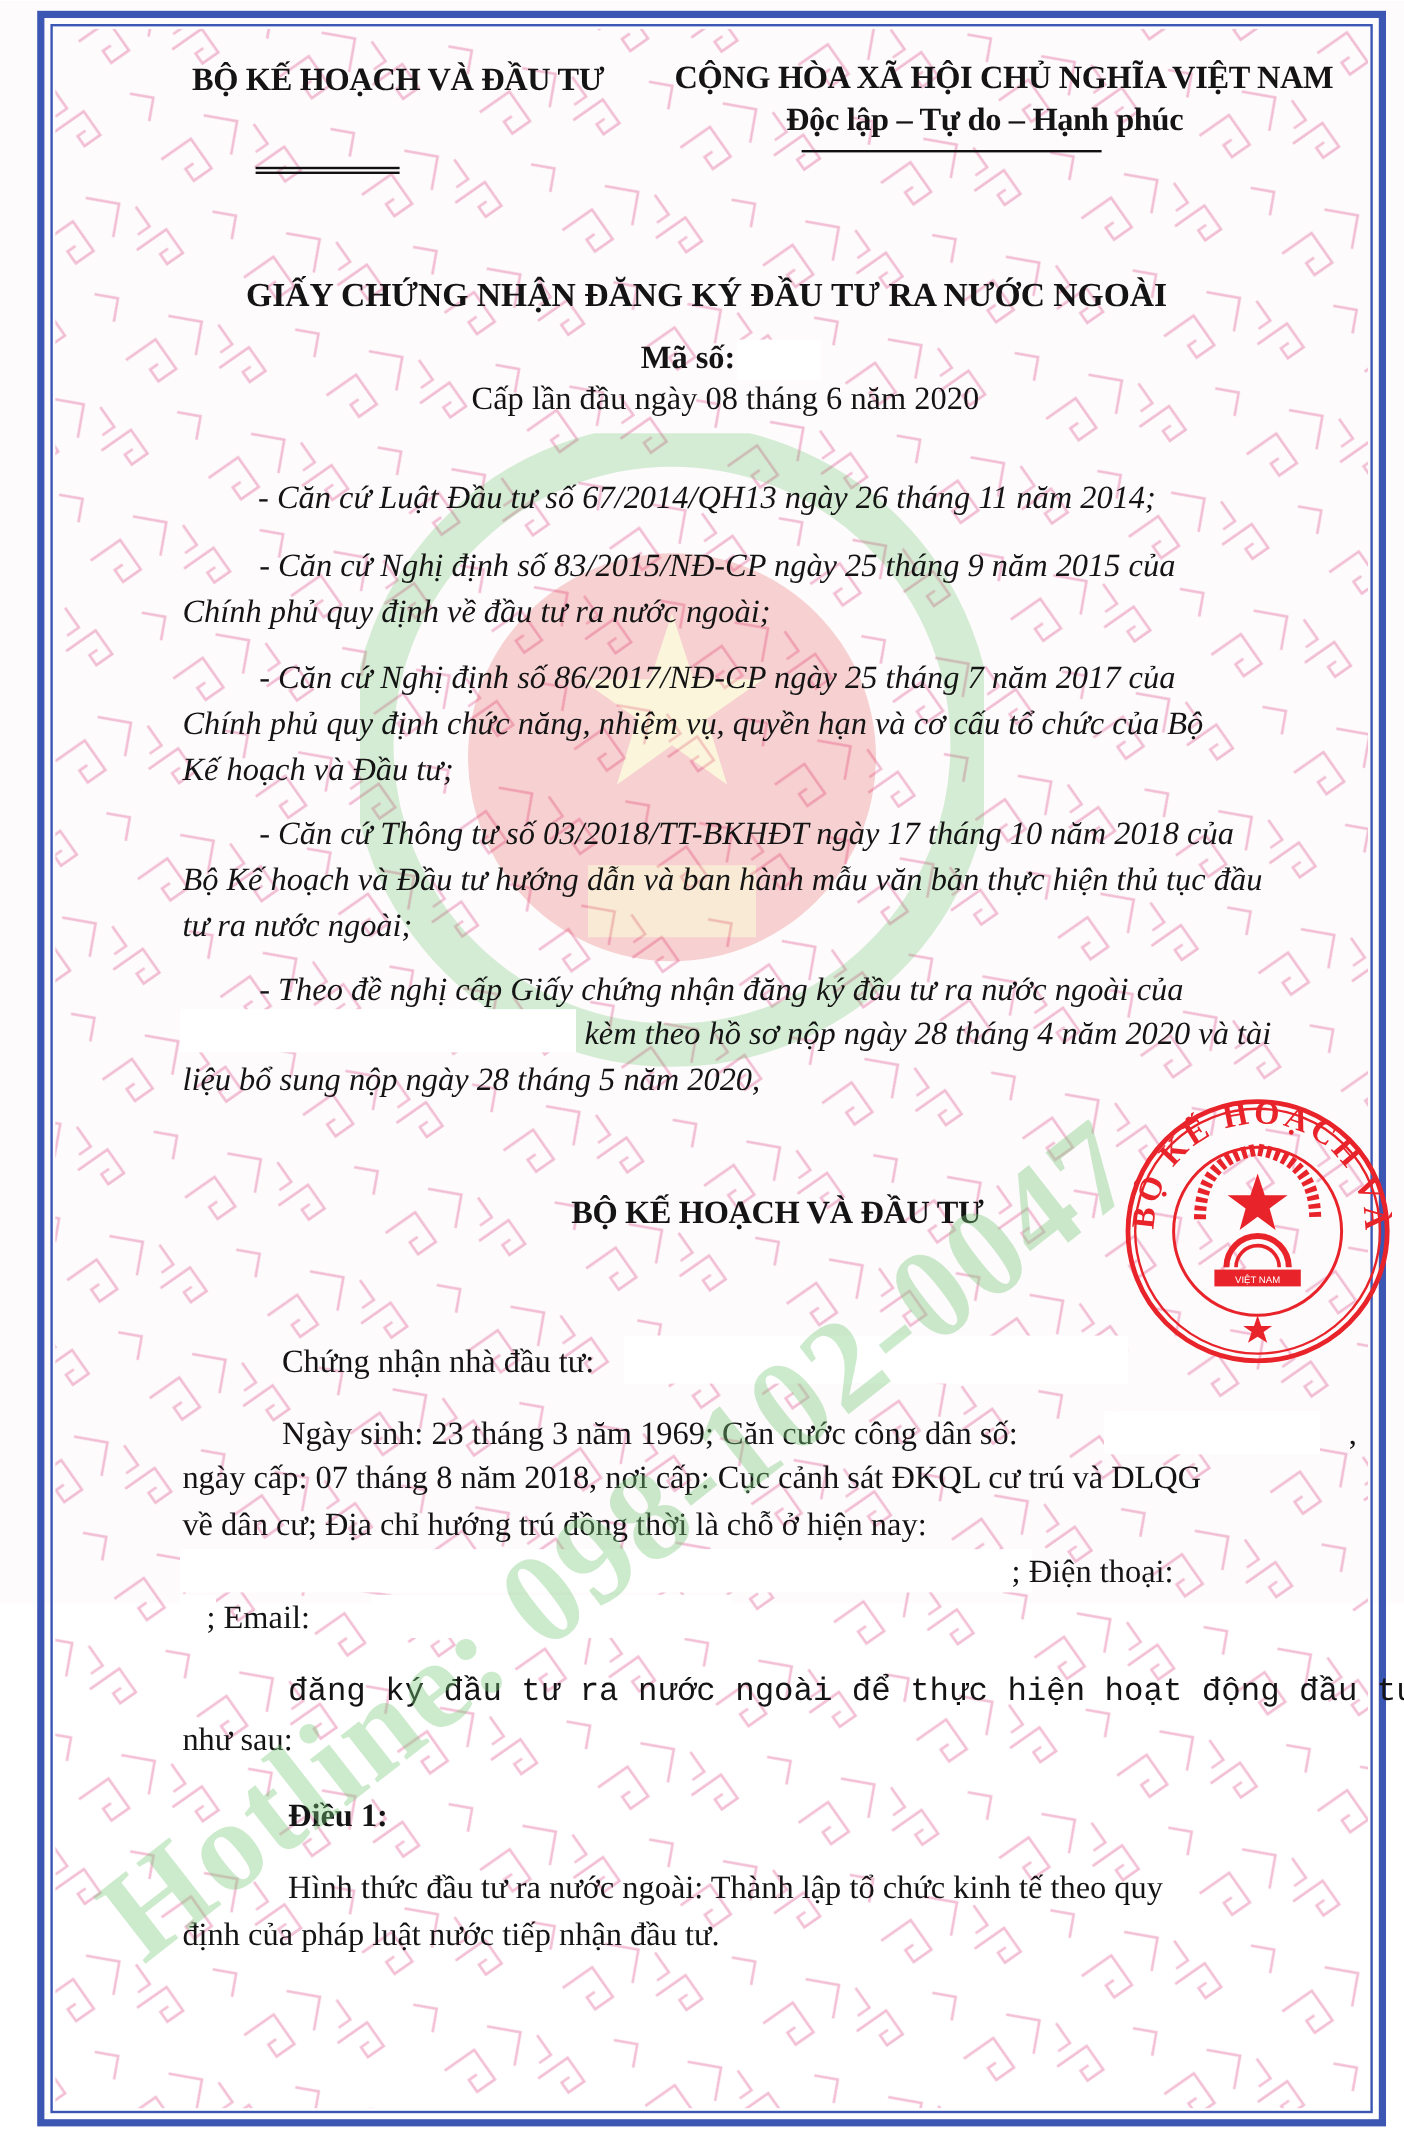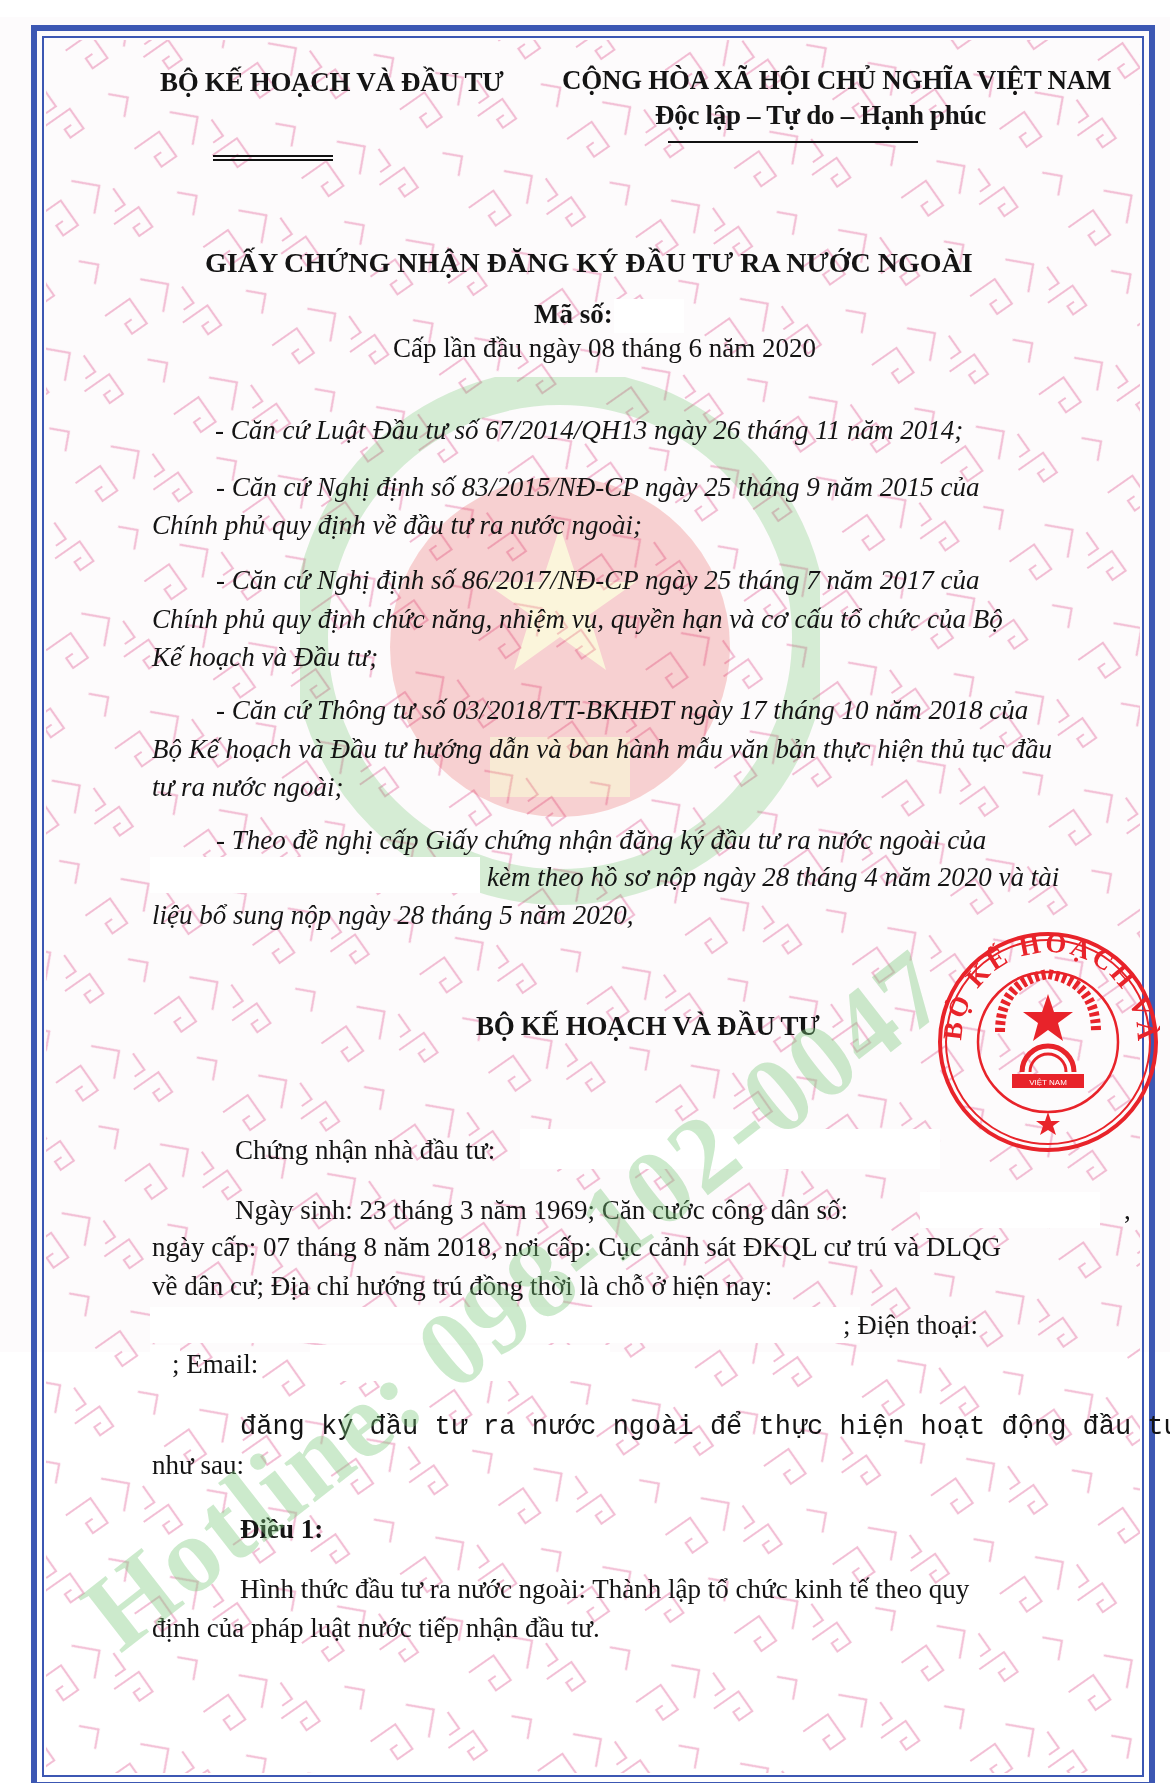--- a/index.html
+++ b/index.html
@@ -1,17 +1,17 @@
 <!DOCTYPE html>
 <html><head>
 <meta charset="utf-8">
 <style>
   html,body{margin:0;padding:0;background:#ffffff;}
   body{width:1170px;height:1783px;position:relative;overflow:hidden;font-family:"Liberation Serif","DejaVu Serif",serif;color:#141414;}
-  .page{position:absolute;left:0;top:17px;width:1170px;height:1335px;background:#fdfbfc;}
+  .page{position:absolute;left:0;top:1px;width:1170px;height:1335px;background:#fdfbfc;}
   .frame-outer{position:absolute;left:31px;top:8px;width:1124px;height:1763px;border:6px solid #3c57b3;box-sizing:border-box;}
   .frame-inner{position:absolute;left:42px;top:19px;width:1102px;height:1741px;border:2px solid #3c57b3;box-sizing:border-box;}
   .pattern{position:absolute;left:46px;top:23px;width:1094px;height:1733px;opacity:0.55;}
   .emblem-bg{position:absolute;left:300px;top:360px;width:520px;height:560px;opacity:0.22;}
   .watermark{position:absolute;left:60px;top:1560px;transform-origin:left top;transform:rotate(-38deg);font-family:"Liberation Serif",serif;font-size:108px;font-weight:bold;color:rgba(120,200,120,0.38);white-space:nowrap;letter-spacing:2px;}
   .txt{position:absolute;white-space:nowrap;}
   .hdr{font-size:27px;font-weight:bold;letter-spacing:-0.3px;}
   .title{font-size:28px;font-weight:bold;}
   .norm{font-size:27px;}
   .ital{font-size:27px;font-style:italic;}

